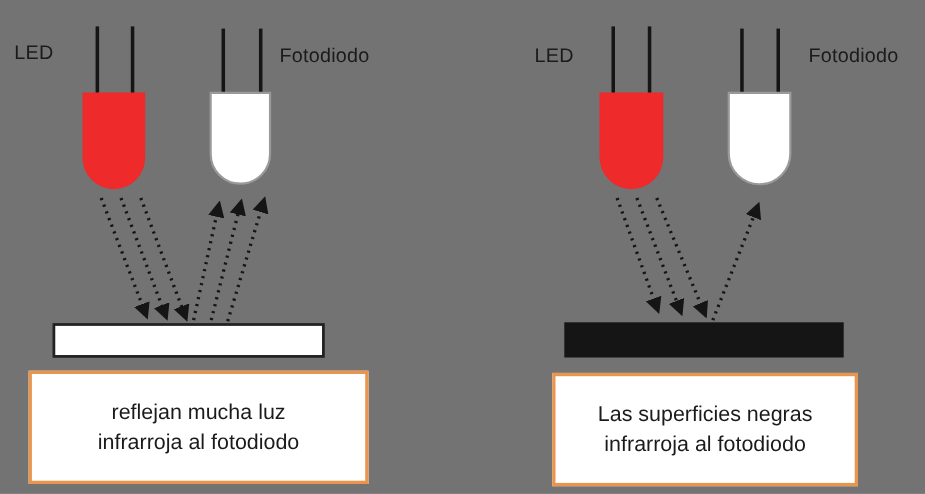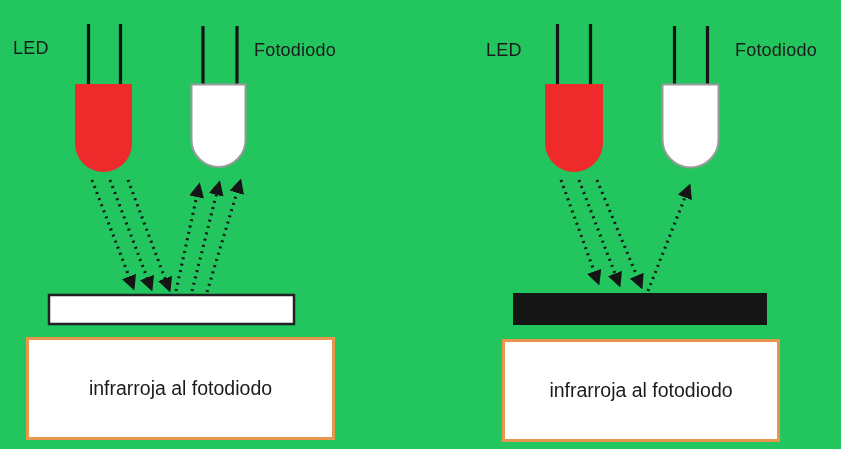--- a/index.html
+++ b/index.html
@@ -4,21 +4,21 @@
 <style>
   :root{
     --ink:#151515;
     --led-red:#ee2a2b;
     --pd-outline:#9a9a9a;
     --caption-border:#e8954e;
     --text:#1b1b1b;
   }
   html,body{margin:0;padding:0;background:#fff;}
   .stage{
-    position:relative;width:841px;height:449px;background:#22c55e;overflow:hidden;
+    position:relative;width:841px;height:449px;background:#737373;overflow:hidden;
     font-family:"Liberation Sans", sans-serif;color:var(--text);
   }
   .stage svg{position:absolute;left:0;top:0;}
   .part-label{
     position:absolute;font-size:18px;font-weight:400;color:var(--text);
     letter-spacing:0.2px;white-space:nowrap;
   }
   .caption-box{
     position:absolute;box-sizing:border-box;border:3px solid var(--caption-border);
     background:#fff;display:flex;flex-direction:column;justify-content:center;
@@ -89,20 +89,22 @@
       <rect class="surface-black" x="513" y="293" width="254" height="32"></rect>
     </g>
   </svg>
 
   <div class="part-label lbl-led-left">LED</div>
   <div class="part-label lbl-pd-left">Fotodiodo</div>
   <div class="part-label lbl-led-right">LED</div>
   <div class="part-label lbl-pd-right">Fotodiodo</div>
 
   <div class="caption-box cap-left">
+    <div class="caption-line">reflejan mucha luz</div>
     <div class="caption-line">infrarroja al fotodiodo</div>
   </div>
 
   <div class="caption-box cap-right">
+    <div class="caption-line">Las superficies negras</div>
     <div class="caption-line">infrarroja al fotodiodo</div>
   </div>
 
 </div>
 
 </body></html>

